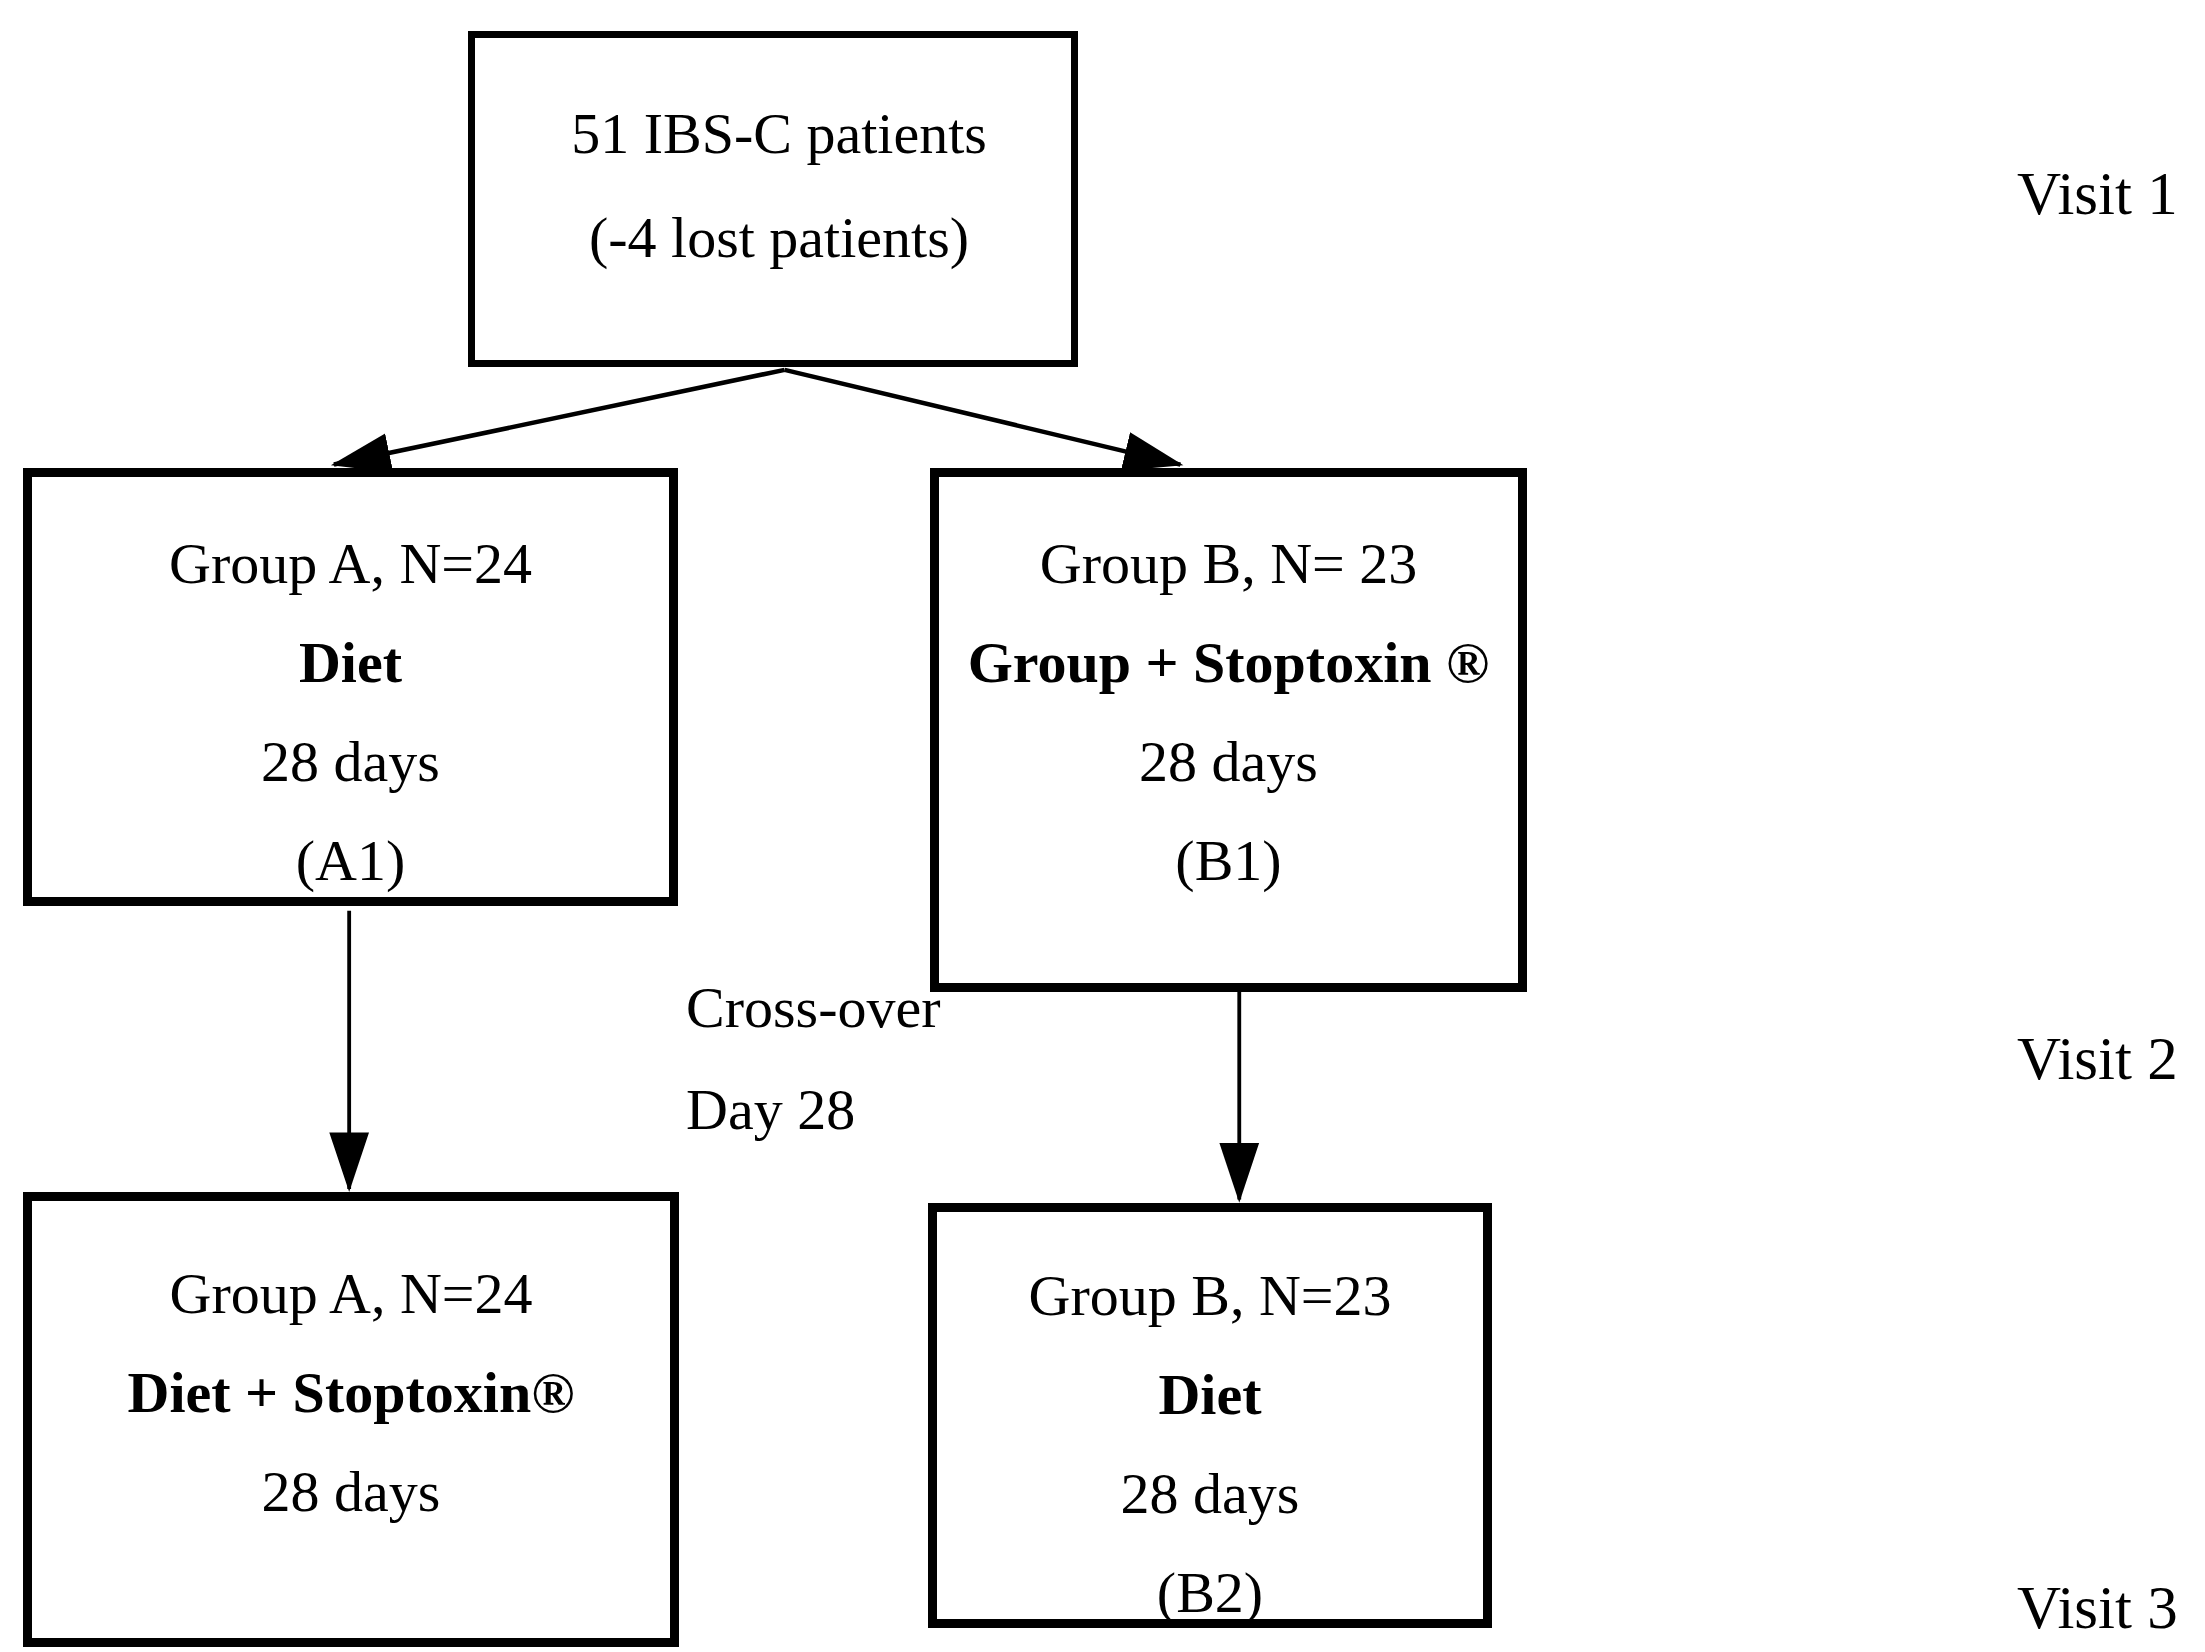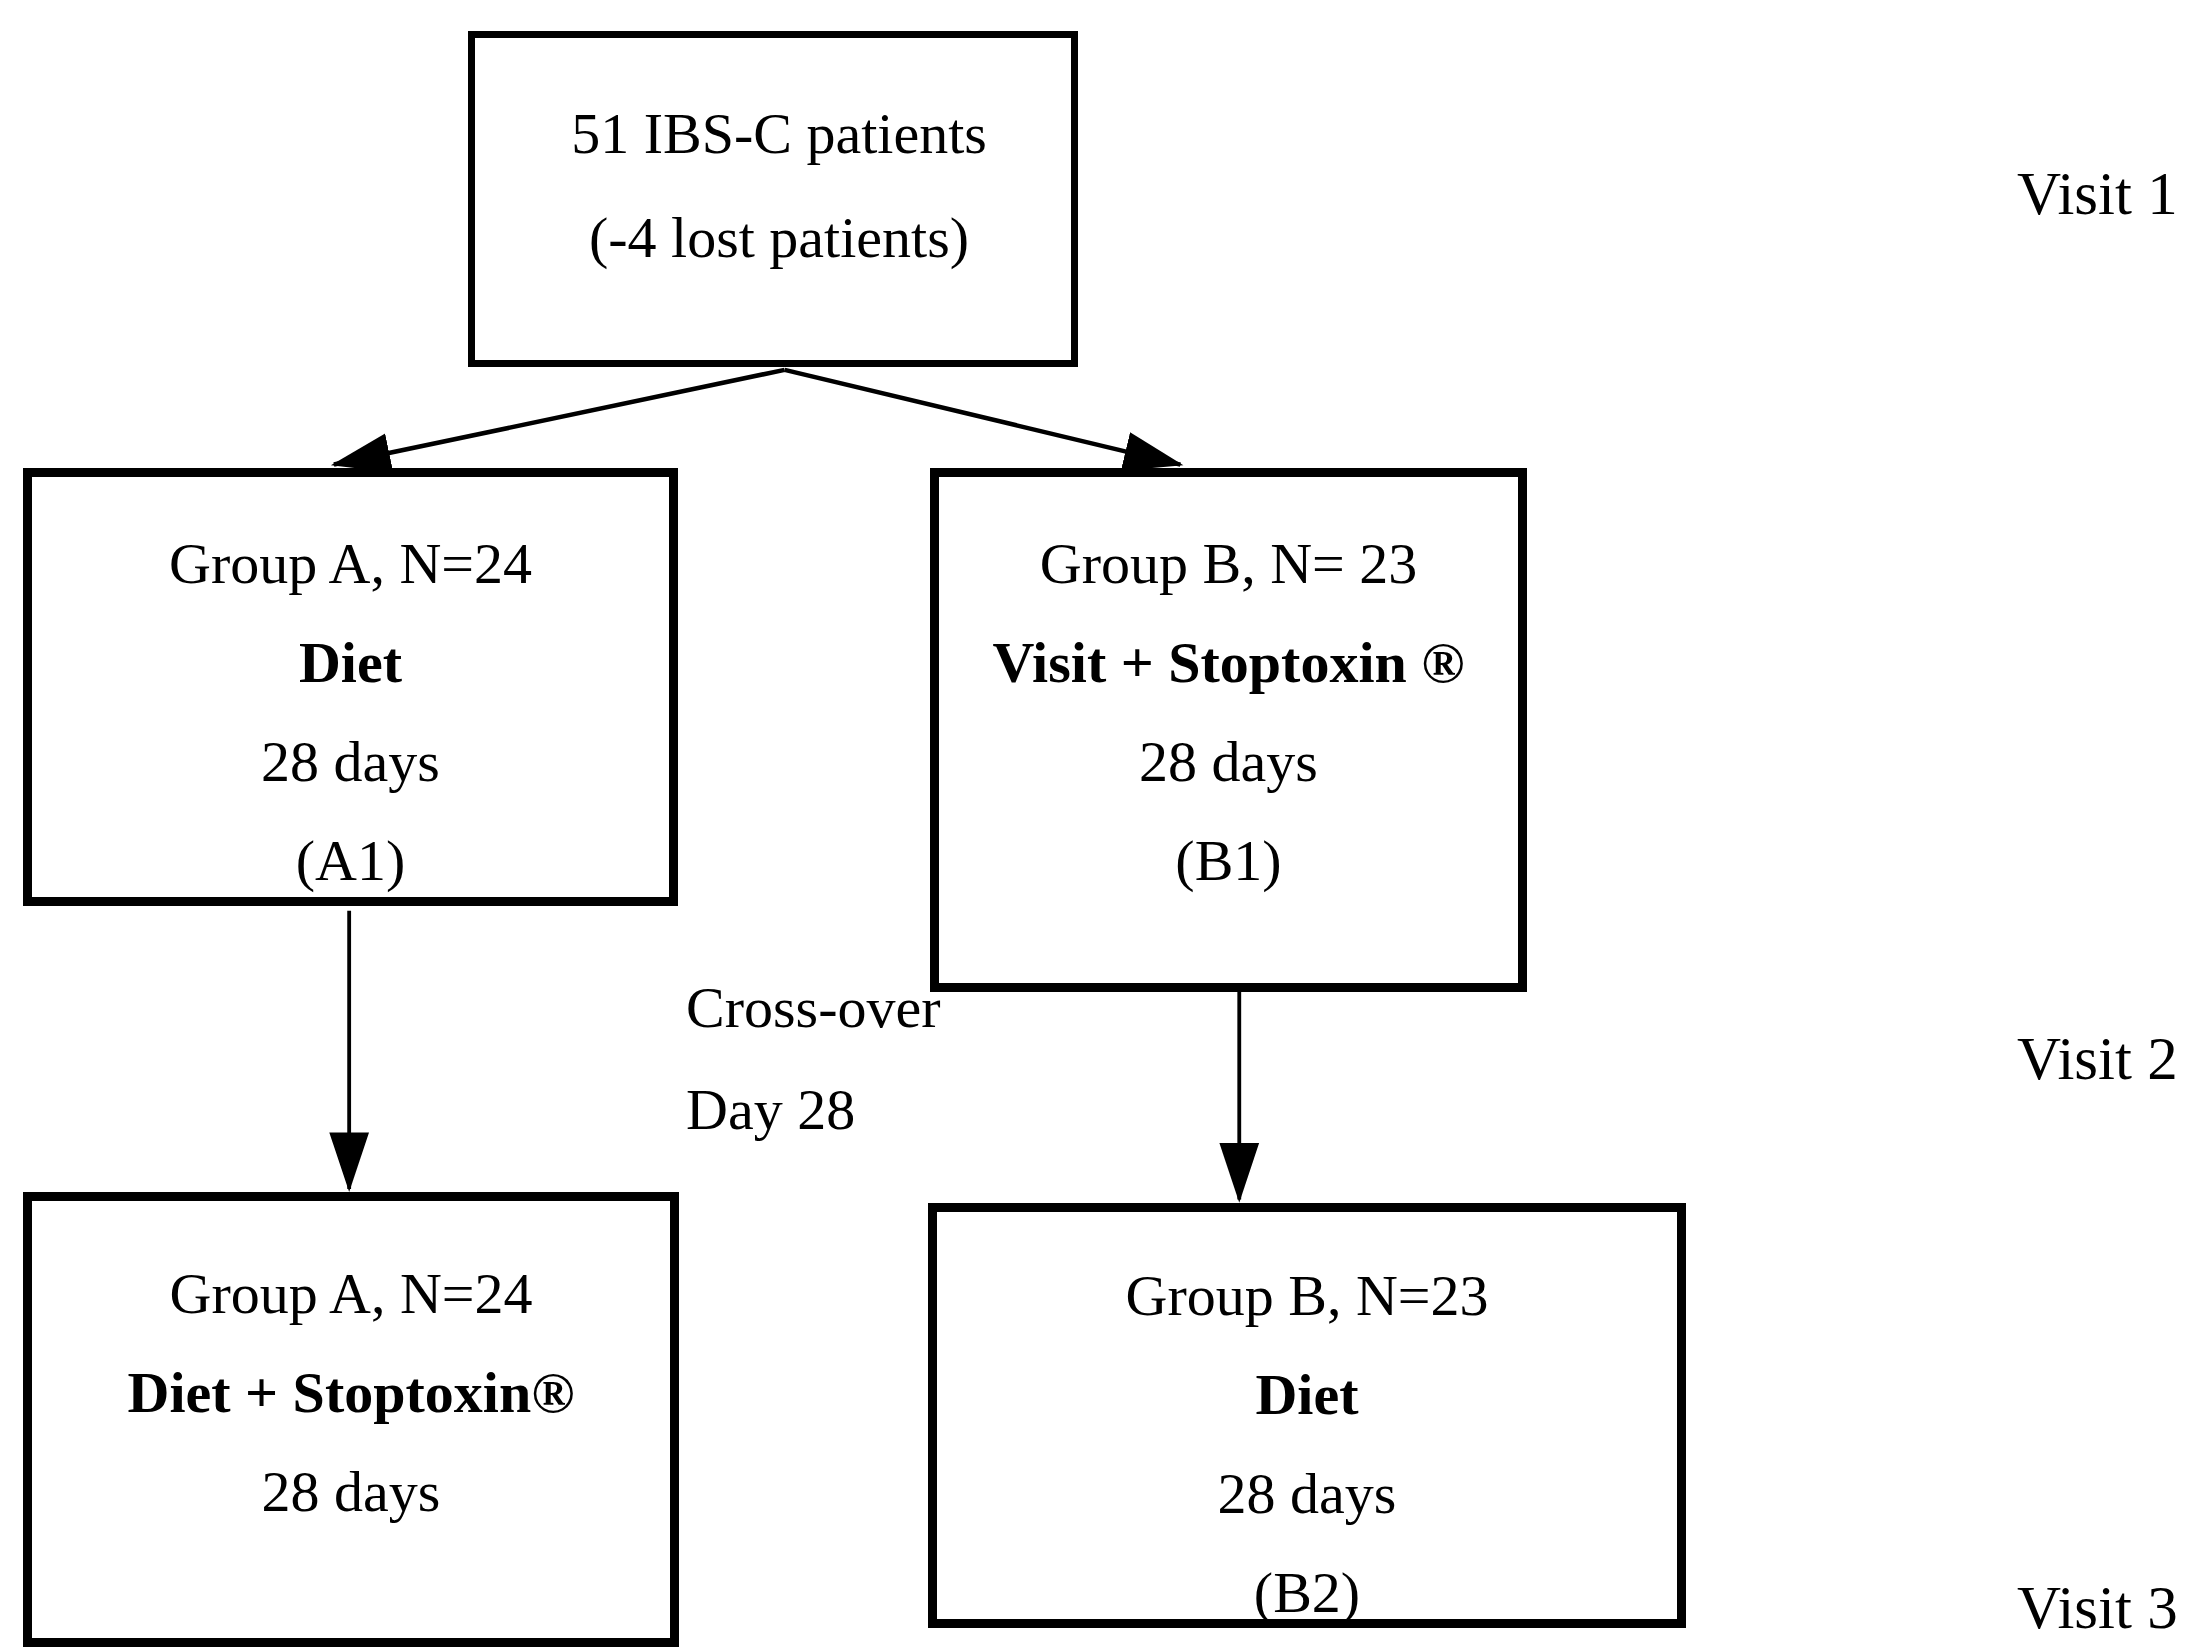--- a/index.html
+++ b/index.html
@@ -42,21 +42,21 @@
     left: 468px; top: 31px;
     width: 610px; height: 336px;
     border-width: 7.6px;
     padding-top: 44px;
   }
   #enrollment-box .ln { line-height: 104px; padding-left: 12px; }
 
   #group-a1-box { left: 23px;   top: 468px;  width: 655px; height: 438px; padding-top: 37px; }
   #group-b1-box { left: 930px; top: 468px;  width: 597px; height: 524px; padding-top: 37px; }
   #group-a2-box { left: 23px;   top: 1192px; width: 656px; height: 455px; padding-top: 43px; }
-  #group-b2-box { left: 928px; top: 1203px; width: 758px; height: 425px; padding-top: 34px; }
+  #group-b2-box { left: 928px; top: 1203px; width: 564px; height: 425px; padding-top: 34px; }
 
   .crossover {
     position: absolute;
     left: 686px; top: 957px;
     width: 382px;
     font-size: 58px;
     line-height: 102px;
   }
   .visit {
     position: absolute;
@@ -93,21 +93,21 @@
 
   <div class="box" id="group-a1-box">
     <div class="ln">Group A, N=24</div>
     <div class="ln bold">Diet</div>
     <div class="ln">28 days</div>
     <div class="ln">(A1)</div>
   </div>
 
   <div class="box" id="group-b1-box">
     <div class="ln">Group B, N= 23</div>
-    <div class="ln bold">Visit + Stoptoxin ®</div>
+    <div class="ln bold">Group + Stoptoxin ®</div>
     <div class="ln">28 days</div>
     <div class="ln">(B1)</div>
   </div>
 
   <div class="crossover">
     <div>Cross-over</div>
     <div>Day 28</div>
   </div>
 
   <div class="box" id="group-a2-box">

